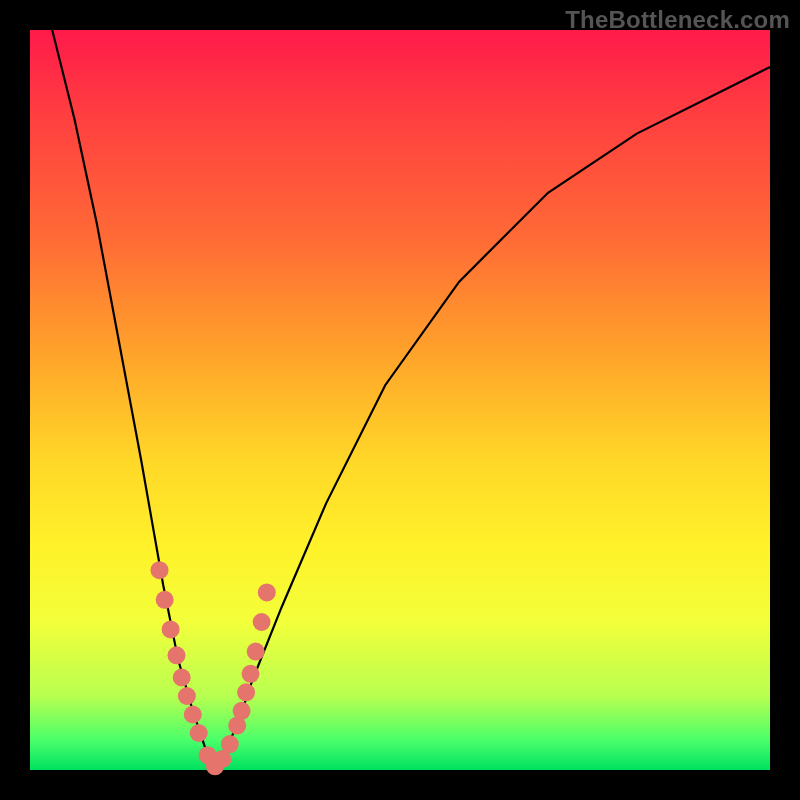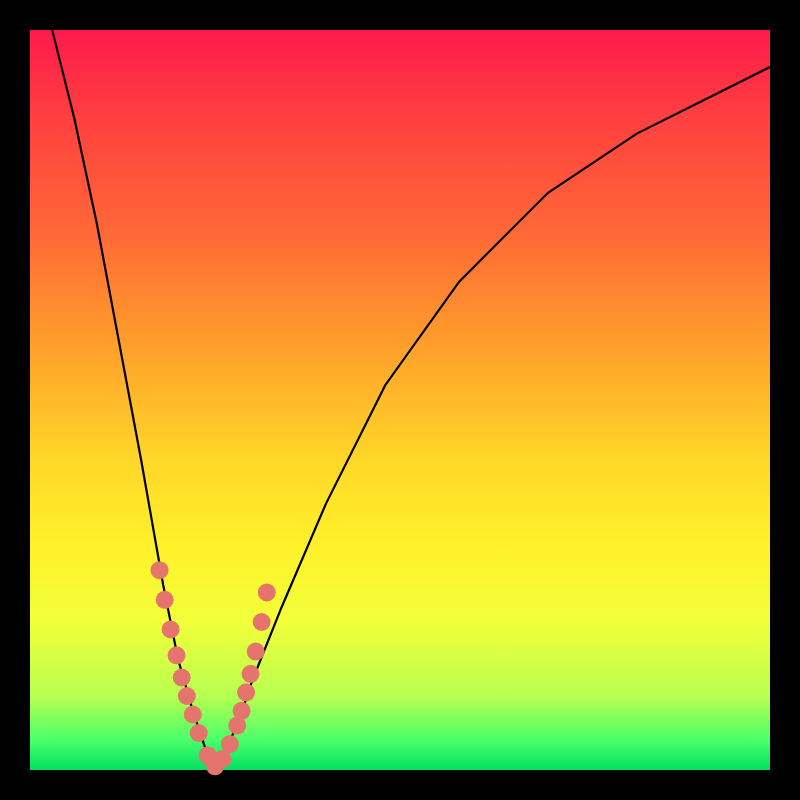--- a/index.html
+++ b/index.html
@@ -64,20 +64,21 @@
   }
   .marker {
     fill: #e5746c;
     stroke: none;
   }
 </style>
 </head>
 <body>
 
 <div class="frame">
+  <div class="watermark">TheBottleneck.com</div>
   <div class="plot-area">
     <svg class="curve" viewBox="0 0 740 740">
       <path id="curve-path" class="curve-path" d="M22.2 0.0 L44.4 88.8 L66.6 192.4 L88.8 310.8 L111.0 429.2 L133.2 555.0 L148.0 629.0 L162.8 680.8 L177.6 725.2 L185.0 740.0 L192.4 725.2 L207.2 695.6 L222.0 651.2 L251.6 577.2 L296.0 473.6 L355.2 355.2 L429.2 251.6 L518.0 162.8 L606.8 103.6 L695.6 59.2 L740.0 37.0"></path>
       <g id="markers">
           <circle cx="129.5" cy="540.2" r="9" class="marker"></circle>
           <circle cx="134.7" cy="569.8" r="9" class="marker"></circle>
           <circle cx="140.6" cy="599.4" r="9" class="marker"></circle>
           <circle cx="146.5" cy="625.3" r="9" class="marker"></circle>
           <circle cx="151.7" cy="647.5" r="9" class="marker"></circle>
           <circle cx="156.9" cy="666.0" r="9" class="marker"></circle>

